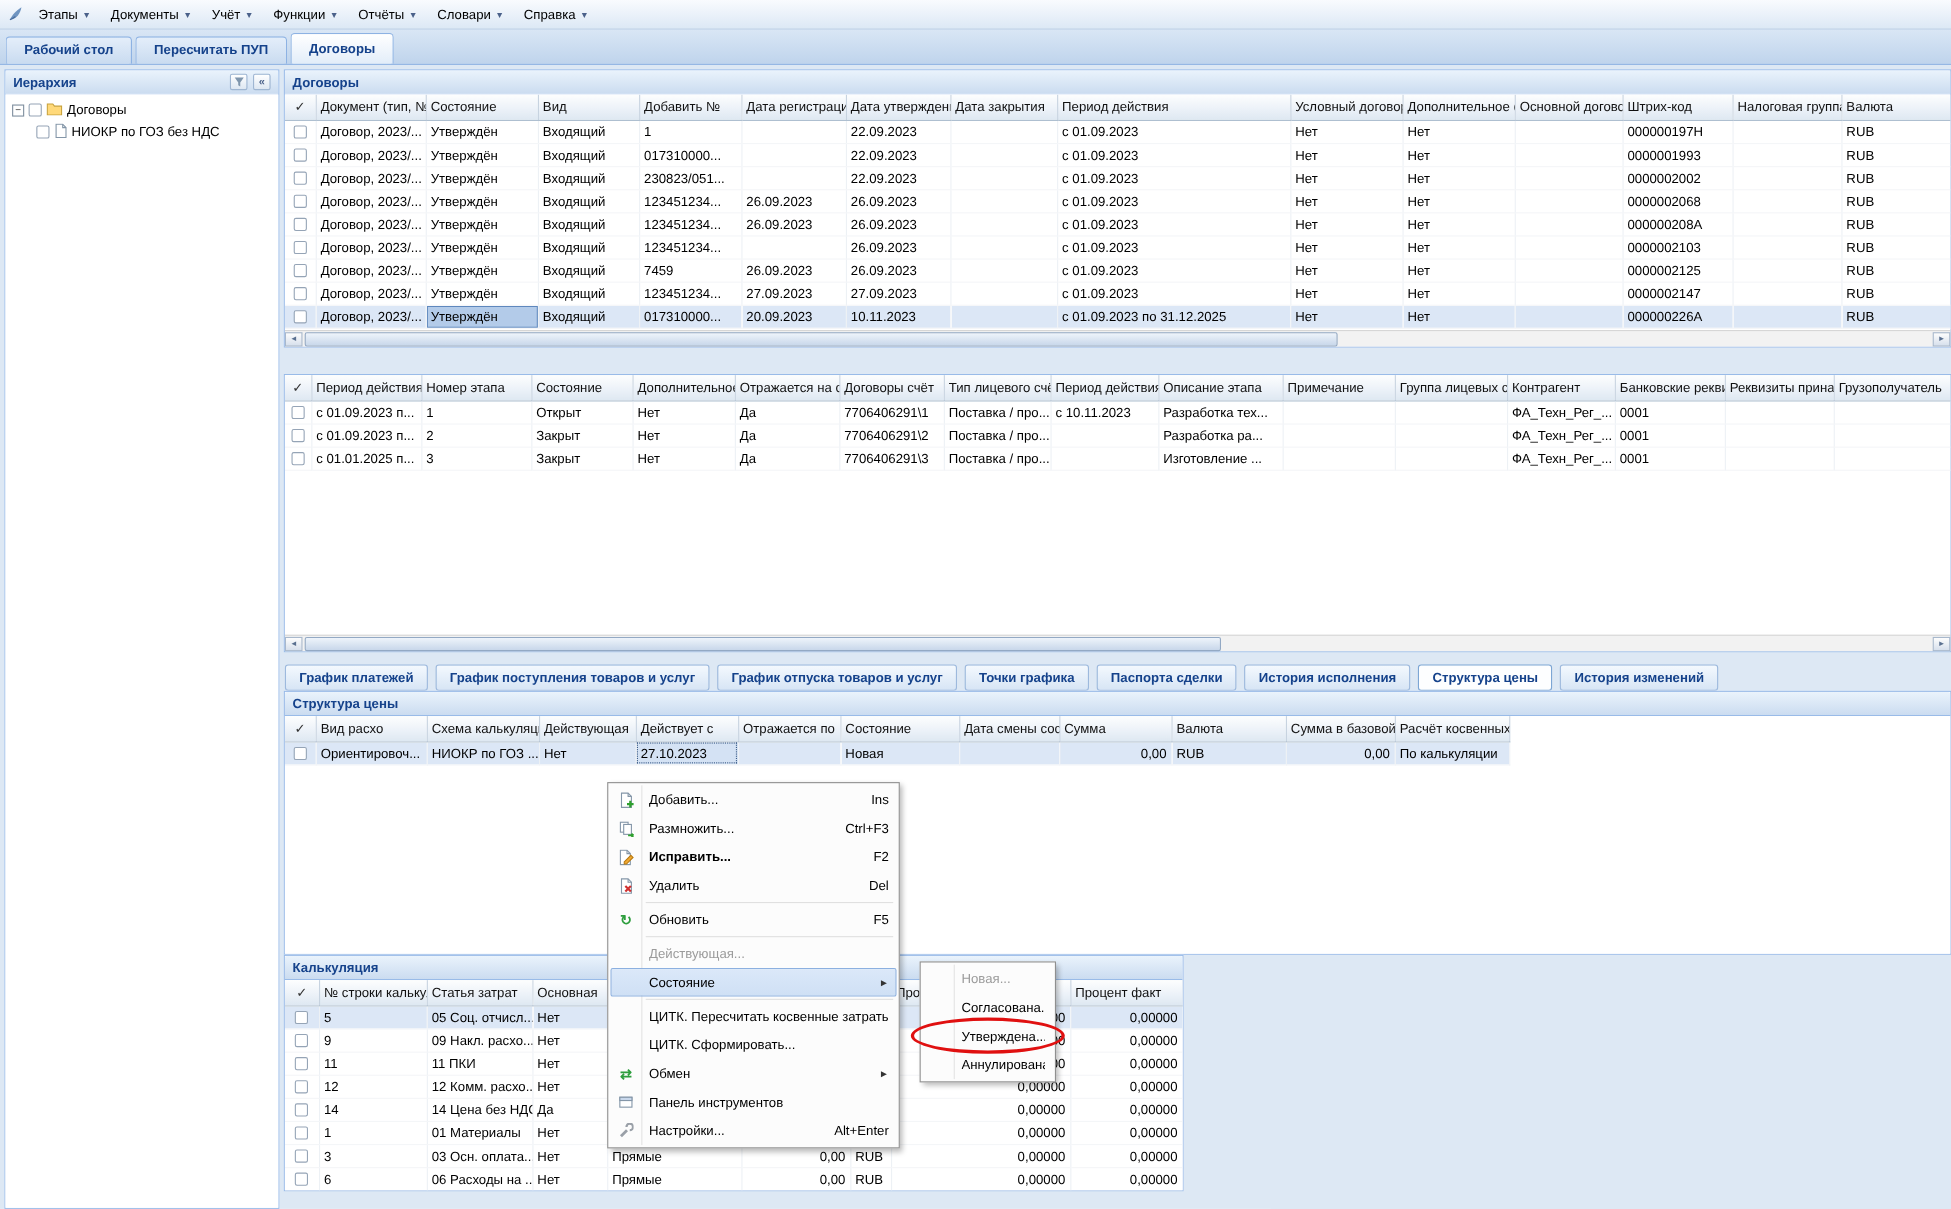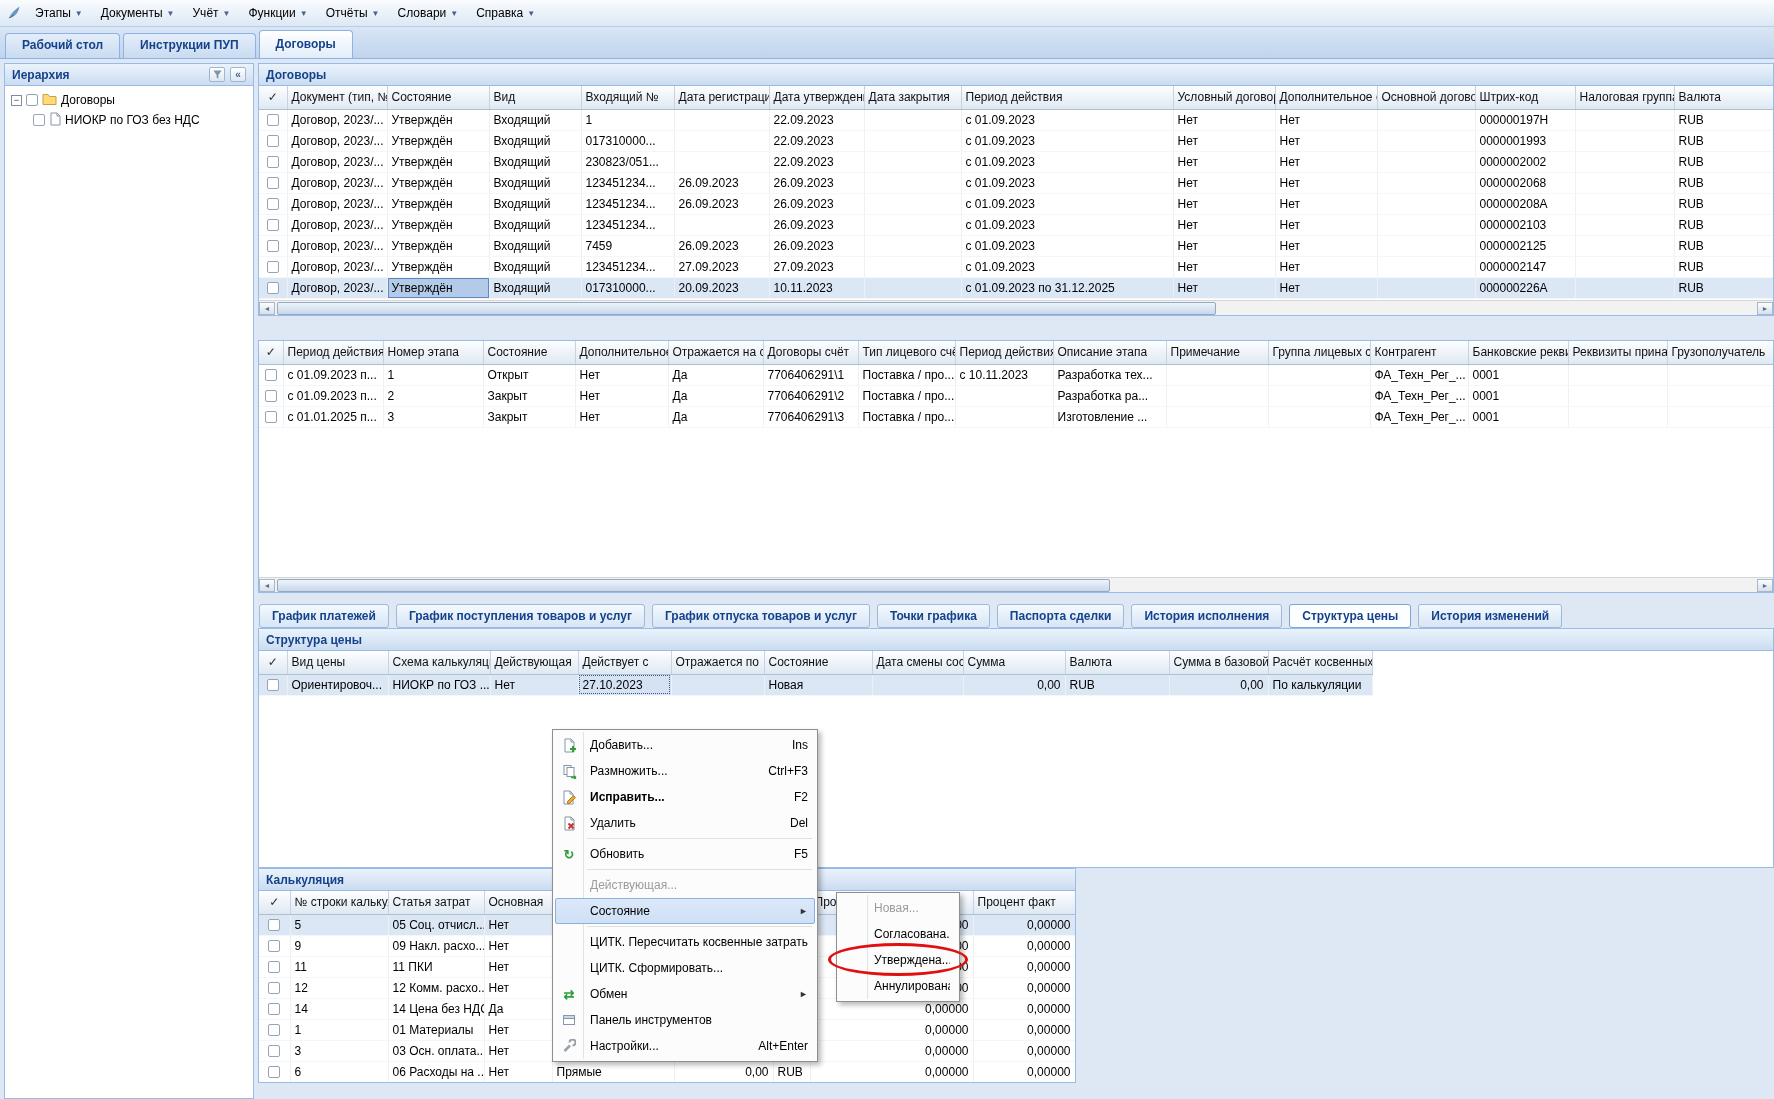--- a/index.html
+++ b/index.html
@@ -61,21 +61,21 @@
 
   .vgap24{height:24px;flex:none;}
   .vgap5{height:5px;flex:none;}
 
   
   .subtabs{height:30px;display:flex;align-items:flex-end;gap:7px;flex:none;padding-left:1px;}
   .subtab{height:24px;line-height:22px;padding:0 12px;border:1px solid #9db9dd;border-radius:3px;background:linear-gradient(#f4f9fe,#d7e5f5);color:#15428b;font-weight:bold;white-space:nowrap;cursor:default;}
   .subtab.active{background:#fdfeff;border-color:#7da6d4;}
 
   
-  .ctxmenu,.submenu{position:absolute;background:#fcfcfc;border:1px solid #8f8f8f;box-shadow:3px 3px 5px rgba(0,0,0,.28);padding:2px;z-index:20;margin-top:18px;}
+  .ctxmenu,.submenu{position:absolute;background:#fcfcfc;border:1px solid #8f8f8f;box-shadow:3px 3px 5px rgba(0,0,0,.28);padding:2px;z-index:20;}
   .ctxmenu{left:552px;top:711px;width:266px;}
   .submenu{left:836px;top:874px;width:124px;}
   .ctxmenu::before,.submenu::before{content:"";position:absolute;left:30px;top:2px;bottom:2px;width:1px;background:#e3e3e3;}
   .cm-item{height:26px;display:flex;align-items:center;padding-right:6px;position:relative;border:1px solid transparent;border-radius:2px;}
   .cm-ic{width:26px;display:flex;justify-content:center;align-items:center;flex:none;font-size:13px;}
   .cm-label{margin-left:8px;flex:1;white-space:nowrap;overflow:hidden;}
   .cm-sc{margin-left:10px;white-space:nowrap;}
   .cm-item.bold .cm-label{font-weight:bold;}
   .cm-item.disabled .cm-label{color:#9b9b9b;}
   .cm-item.hl{background:linear-gradient(#dbe8f9,#cfe0f5);border-color:#8cb0e0;}
@@ -121,21 +121,21 @@
         <span class="caret">▼</span>
       </div>
     <div class="mb-item">
         <span>Справка</span>
         <span class="caret">▼</span>
       </div>
   </div>
 
   <div class="tabstrip">
     <div class="tab">Рабочий стол</div>
-    <div class="tab">Инструкции ПУП</div>
+    <div class="tab">Пересчитать ПУП</div>
     <div class="tab active">Договоры</div>
   </div>
 
   <div class="body">
 
     <div class="sidebar">
       <div class="panel-title">
         <span>Иерархия</span>
         <span class="ph-tools">
           <span class="ph-btn">
@@ -194,21 +194,21 @@
                 <col style="width: 100px;">
                 <col style="width: 99px;">
                 <col style="width: 99px;">
               </colgroup>
               <thead>
                 <tr>
                   <th>✓</th>
                   <th>Документ (тип, №</th>
                   <th>Состояние</th>
                   <th>Вид</th>
-                  <th>Входящий №</th>
+                  <th>Добавить №</th>
                   <th>Дата регистрации</th>
                   <th>Дата утверждения</th>
                   <th>Дата закрытия</th>
                   <th>Период действия</th>
                   <th>Условный договор</th>
                   <th>Дополнительное с</th>
                   <th>Основной договор</th>
                   <th>Штрих-код</th>
                   <th>Налоговая группа</th>
                   <th>Валюта</th>
@@ -515,21 +515,21 @@
                 <col style="width: 108px;">
                 <col style="width: 91px;">
                 <col style="width: 102px;">
                 <col style="width: 104px;">
                 <col style="width: 99px;">
                 <col style="width: 104px;">
               </colgroup>
               <thead>
                 <tr>
                   <th>✓</th>
-                  <th>Вид цены</th>
+                  <th>Вид расхо</th>
                   <th>Схема калькуляци</th>
                   <th>Действующая</th>
                   <th>Действует с</th>
                   <th>Отражается по</th>
                   <th>Состояние</th>
                   <th>Дата смены состо</th>
                   <th>Сумма</th>
                   <th>Валюта</th>
                   <th>Сумма в базовой в</th>
                   <th>Расчёт косвенных</th>

